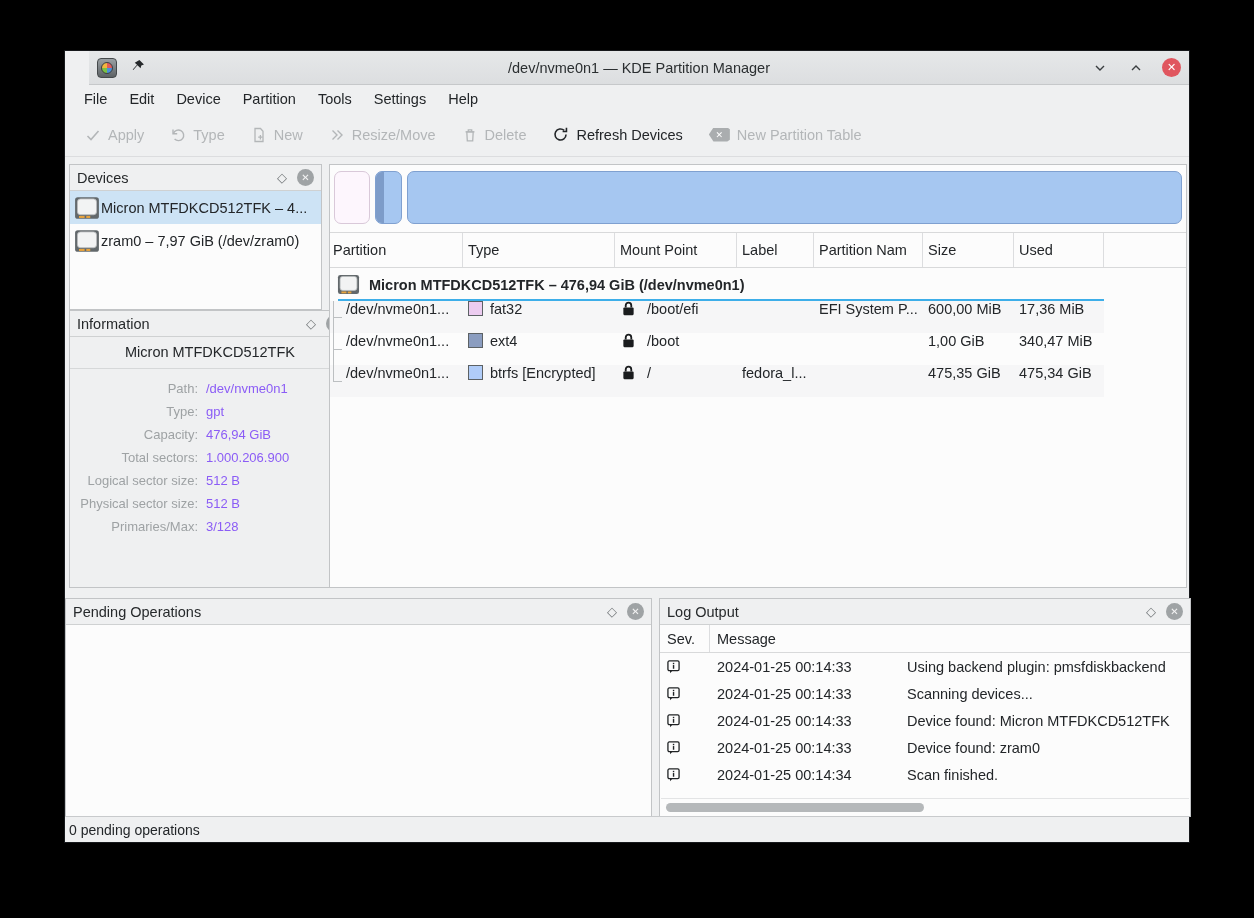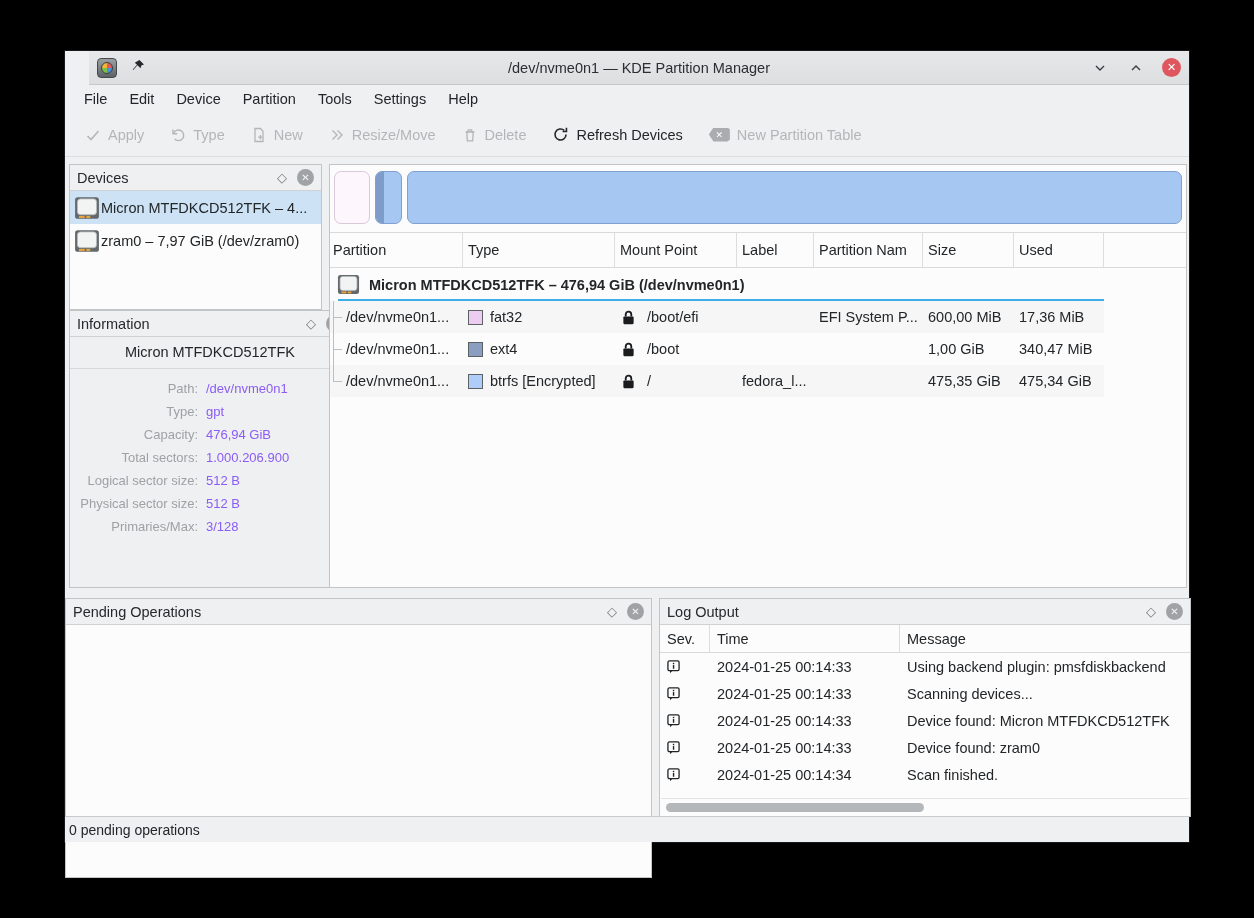--- a/index.html
+++ b/index.html
@@ -73,21 +73,21 @@
   .pt-header .hcell:first-child { padding-left:3px; }
   .pt-header .hcell.last { border-right:none; }
 
   .group-row { height:33px; display:flex; align-items:center; gap:9px; padding-left:7px; position:relative; width:774px; }
   .group-row .gtitle { font-weight:bold; font-size:14.5px; white-space:nowrap; }
   .group-underline { position:absolute; left:8px; right:0; bottom:0; height:2px; }
 
   .pt-row { height:32px; width:774px; display:grid; grid-template-columns:133px 152px 122px 77px 109px 91px 90px;
             align-items:center; font-size:14.5px; }
   .pt-row.odd { background:#f6f6f7; }
-  .pt-row .cell { display:flex; align-items:center; padding-left:5px; height:100%; overflow:hidden; white-space:nowrap; }
+  .pt-row .cell { display:flex; align-items:flex-start; padding-left:5px; height:100%; overflow:hidden; white-space:nowrap; }
   .branch { width:13px; height:100%; position:relative; flex:none; margin-left:3px; }
   .branch::before { content:""; position:absolute; left:0; top:0; bottom:0; width:1px; background:#bcbfc1; }
   .branch.end::before { bottom:50%; }
   .branch::after { content:""; position:absolute; left:0; top:50%; width:9px; height:1px; background:#bcbfc1; }
   .swatch { width:15px; height:15px; border:1px solid #5c6164; margin-right:7px; flex:none; }
   .lockwrap { width:16px; margin-right:11px; flex:none; display:flex; justify-content:center; }
 
   
   .log-header { height:28px; display:grid; grid-template-columns:50px 190px 1fr; border-bottom:1px solid #d8d9da; }
   .log-header .hcell { display:flex; align-items:center; padding-left:7px; font-size:14.5px;
@@ -360,40 +360,39 @@
           </span>
           <span>/</span>
         </span>
       <span class="cell">fedora_l...</span>
       <span class="cell"></span>
       <span class="cell">475,35 GiB</span>
       <span class="cell">475,34 GiB</span>
     </div>
   </div>
 
-  <div class="panel" style="left:0px; top:547px; width:587px; height:280px;text-align:right;">
+  <div class="panel" style="left:0px; top:547px; width:587px; height:219px;text-align:right;">
     <div class="panel-title">
       <span>Pending Operations</span>
       <span class="spacer"></span>
       <span class="float-icon">◇</span>
       <span class="panel-x">✕</span>
     </div>
     <div style="height:calc(100% - 26px); background:#fcfcfc;"></div>
   </div>
 
   <div class="panel" style="left:594px; top:547px; width:532px; height:219px;">
     <div class="panel-title">
       <span>Log Output</span>
       <span class="spacer"></span>
       <span class="float-icon">◇</span>
       <span class="panel-x">✕</span>
     </div>
     <div class="log-header">
       <span class="hcell">Sev.</span>
-      <span class="hcell">Time</span>
       <span class="hcell last">Message</span>
     </div>
 
     <div class="log-row">
       <span class="sev">
           <svg width="13" height="14" viewBox="0 0 14 15">
             <rect x="1" y="1" width="12" height="10.5" rx="1.5" fill="none" stroke="#202325" stroke-width="1.4"></rect>
             <path d="M3.2 11.5v2.6l2.6-2.6z" fill="#202325"></path>
             <rect x="6.3" y="5.4" width="1.5" height="4" fill="#202325"></rect>
             <rect x="6.3" y="3" width="1.5" height="1.5" fill="#202325"></rect>

